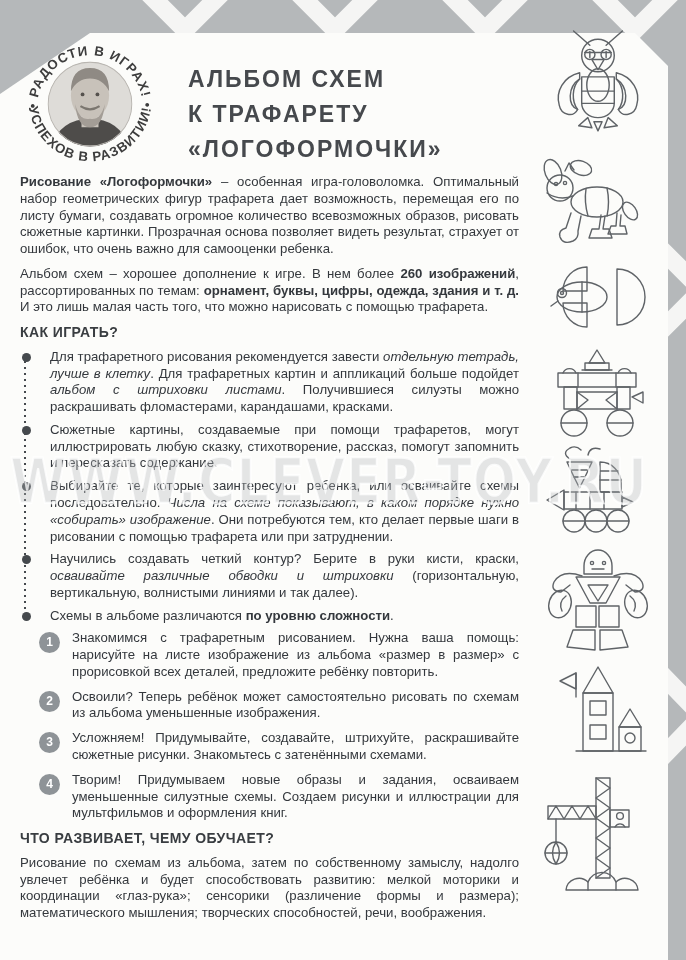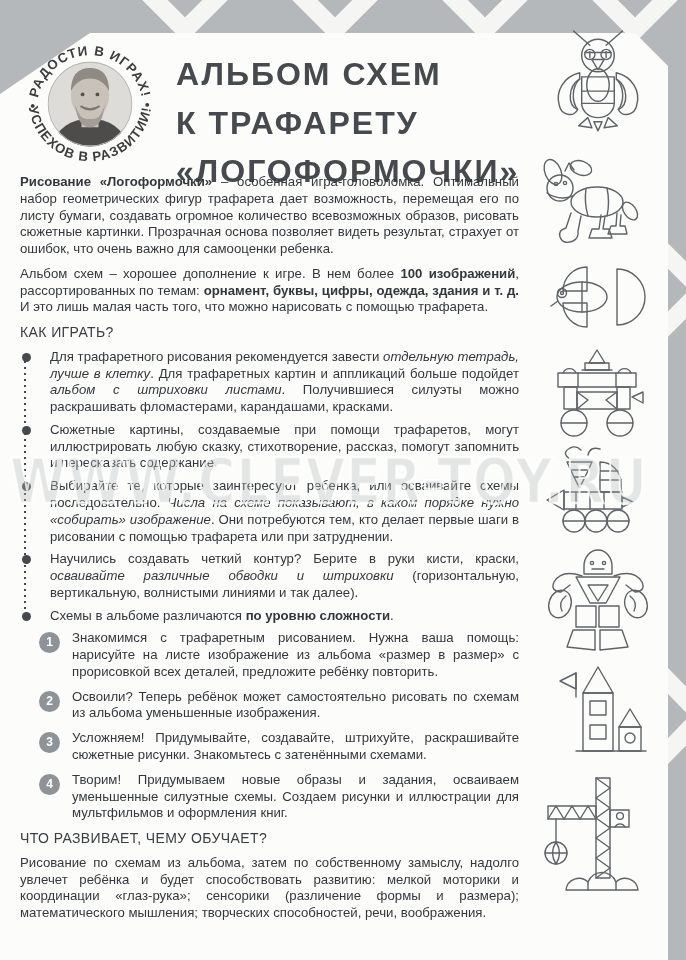--- a/index.html
+++ b/index.html
@@ -10,29 +10,29 @@
   }
   .bg{position:absolute;left:0;top:0;}
   .sheet{
     position:absolute;left:0;top:0;width:686px;height:960px;
     background:#fcfcfa;
     clip-path:polygon(0px 94px,90px 33px,635px 33px,668px 66px,668px 960px,0px 960px);
   }
   
   .badge{position:absolute;left:20px;top:34px;width:140px;height:140px;}
   
-  .title{position:absolute;left:176px;top:50px;margin:0;
-    font-size:32px;font-weight:bold;letter-spacing:2px;line-height:1.52;
+  .title{position:absolute;left:176px;top:50px;margin:12px;
+    font-size:23px;font-weight:bold;letter-spacing:2px;line-height:1.52;
     color:#46494d;}
   .title span{display:block;}
   
   .col{position:absolute;left:20px;top:174px;width:499px;
     font-size:13.2px;line-height:1.27;color:#34383d;text-align:justify;}
   .col p{margin:0 0 8px;}
-  .sec-h{font-size:14px;font-weight:normal;letter-spacing:.4px;color:#393d41;margin:6px 0 7px;}
+  .sec-h{font-size:14px;font-weight:bold;letter-spacing:.4px;color:#393d41;margin:6px 0 7px;}
   ul.bullets{position:relative;margin:2px 0 4px;padding-left:30px;list-style:none;}
   ul.bullets::before{content:'';position:absolute;left:4px;top:12px;bottom:10px;width:2px;
     background-image:repeating-linear-gradient(180deg,#45494d 0 2px,transparent 2px 6px);}
   ul.bullets li{position:relative;margin-bottom:6px;}
   ul.bullets li::before{content:'';position:absolute;left:-28px;top:4px;width:9px;height:9px;
     border-radius:50%;background:#45494d;}
   ol.steps{margin:2px 0 4px;padding-left:52px;list-style:none;}
   ol.steps li{position:relative;margin-bottom:8px;}
   .num{position:absolute;left:-33px;top:2px;width:21px;height:21px;border-radius:50%;
     background:#8e9397;color:#fff;font-weight:bold;font-size:12px;
@@ -99,21 +99,21 @@
 </div>
 
 <h1 class="title">
   <span>АЛЬБОМ СХЕМ</span>
   <span>К ТРАФАРЕТУ</span>
   <span>«ЛОГОФОРМОЧКИ»</span>
 </h1>
 
 <div class="col">
   <p><b>Рисование «Логоформочки»</b> – особенная игра-головоломка. Оптимальный набор геометрических фигур трафарета дает возможность, перемещая его по листу бумаги, создавать огромное количество всевозможных образов, рисовать сюжетные картинки. Прозрачная основа позволяет видеть результат, страхует от ошибок, что очень важно для самооценки ребенка.</p>
-  <p>Альбом схем – хорошее дополнение к игре. В нем более <b>100 изображений</b>, рассортированных по темам: <b>орнамент, буквы, цифры, одежда, здания и т. д.</b> И это лишь малая часть того, что можно нарисовать с помощью трафарета.</p>
+  <p>Альбом схем – хорошее дополнение к игре. В нем более <b>260 изображений</b>, рассортированных по темам: <b>орнамент, буквы, цифры, одежда, здания и т. д.</b> И это лишь малая часть того, что можно нарисовать с помощью трафарета.</p>
 
   <div class="sec-h">КАК ИГРАТЬ?</div>
 
   <ul class="bullets">
     <li>Для трафаретного рисования рекомендуется завести <i>отдельную тетрадь, лучше в клетку</i>. Для трафаретных картин и аппликаций больше подойдет <i>альбом с штриховки листами</i>. Получившиеся силуэты можно раскрашивать фломастерами, карандашами, красками.</li>
     <li>Сюжетные картины, создаваемые при помощи трафаретов, могут иллюстрировать любую сказку, стихотворение, рассказ, помогут запомнить и пересказать содержание.</li>
     <li>Выбирайте те, которые заинтересуют ребенка, или осваивайте схемы последовательно. <i>Числа на схеме показывают, в каком порядке нужно «собирать» изображение</i>. Они потребуются тем, кто делает первые шаги в рисовании с помощью трафарета или при затруднении.</li>
     <li>Научились создавать четкий контур? Берите в руки кисти, краски, <i>осваивайте различные обводки и штриховки</i> (горизонтальную, вертикальную, волнистыми линиями и так далее).</li>
     <li>Схемы в альбоме различаются <b>по уровню сложности</b>.</li>
   </ul>

